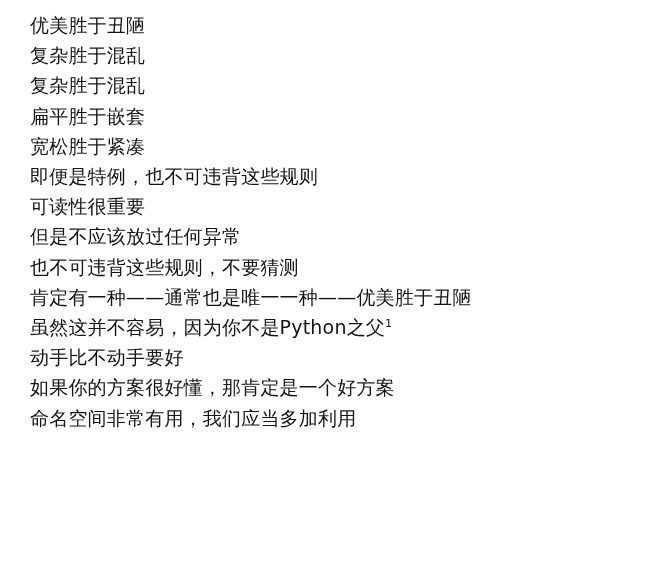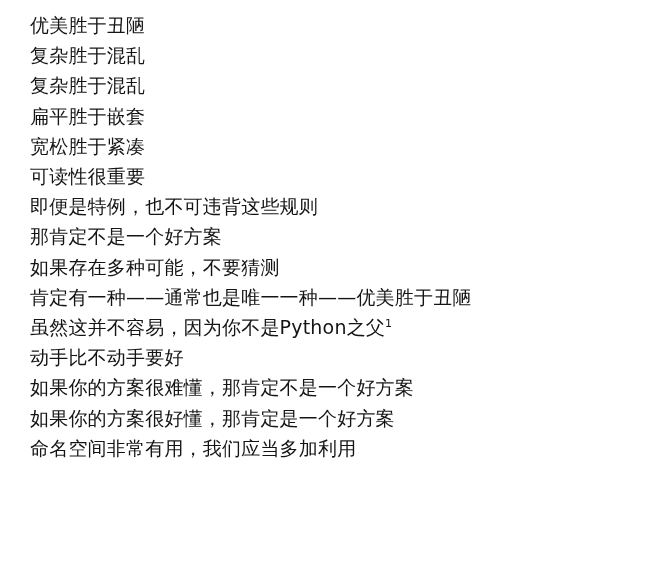--- a/index.html
+++ b/index.html
@@ -37,23 +37,22 @@
 </style>
 </head>
 <body>
 
 <div class="page">
   <div class="poem-line">优美胜于丑陋</div>
   <div class="poem-line">复杂胜于混乱</div>
   <div class="poem-line">复杂胜于混乱</div>
   <div class="poem-line">扁平胜于嵌套</div>
   <div class="poem-line">宽松胜于紧凑</div>
+  <div class="poem-line">即便是特例，也不可违背这些规则</div>
   <div class="poem-line">可读性很重要</div>
-  <div class="poem-line">即便是特例，也不可违背这些规则</div>
-  <div class="poem-line">那肯定不是一个好方案</div>
-  <div class="poem-line">如果存在多种可能，不要猜测</div>
+  <div class="poem-line">但是不应该放过任何异常</div>
+  <div class="poem-line">也不可违背这些规则，不要猜测</div>
   <div class="poem-line">肯定有一种——通常也是唯一一种——优美胜于丑陋</div>
   <div class="poem-line"><span>虽然这并不容易，因为你不是Python之父</span><sup>1</sup></div>
   <div class="poem-line">动手比不动手要好</div>
-  <div class="poem-line">如果你的方案很难懂，那肯定不是一个好方案</div>
   <div class="poem-line">如果你的方案很好懂，那肯定是一个好方案</div>
   <div class="poem-line">命名空间非常有用，我们应当多加利用</div>
 </div>
 
 </body></html>

